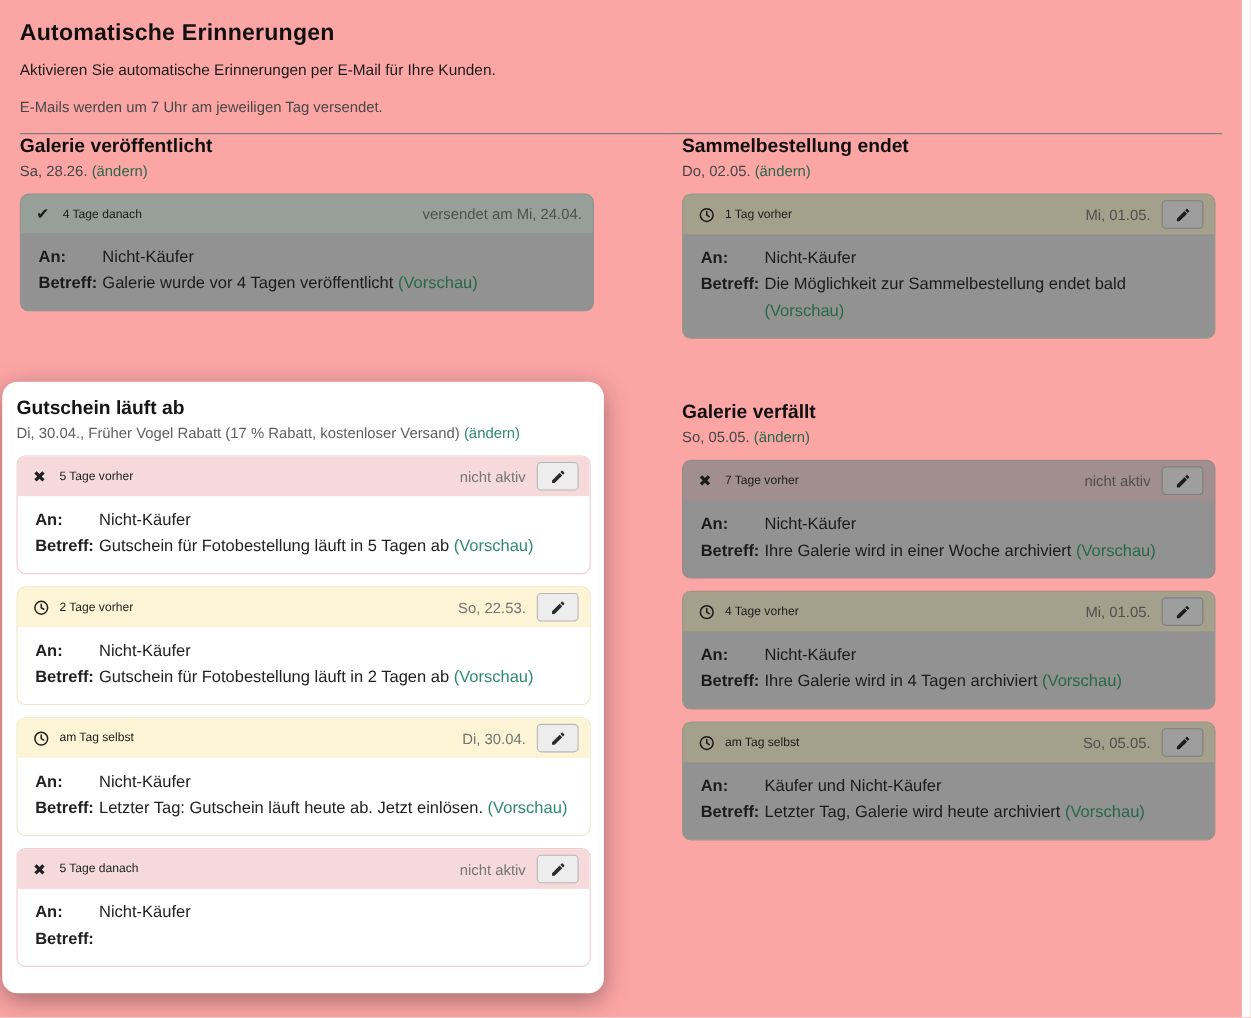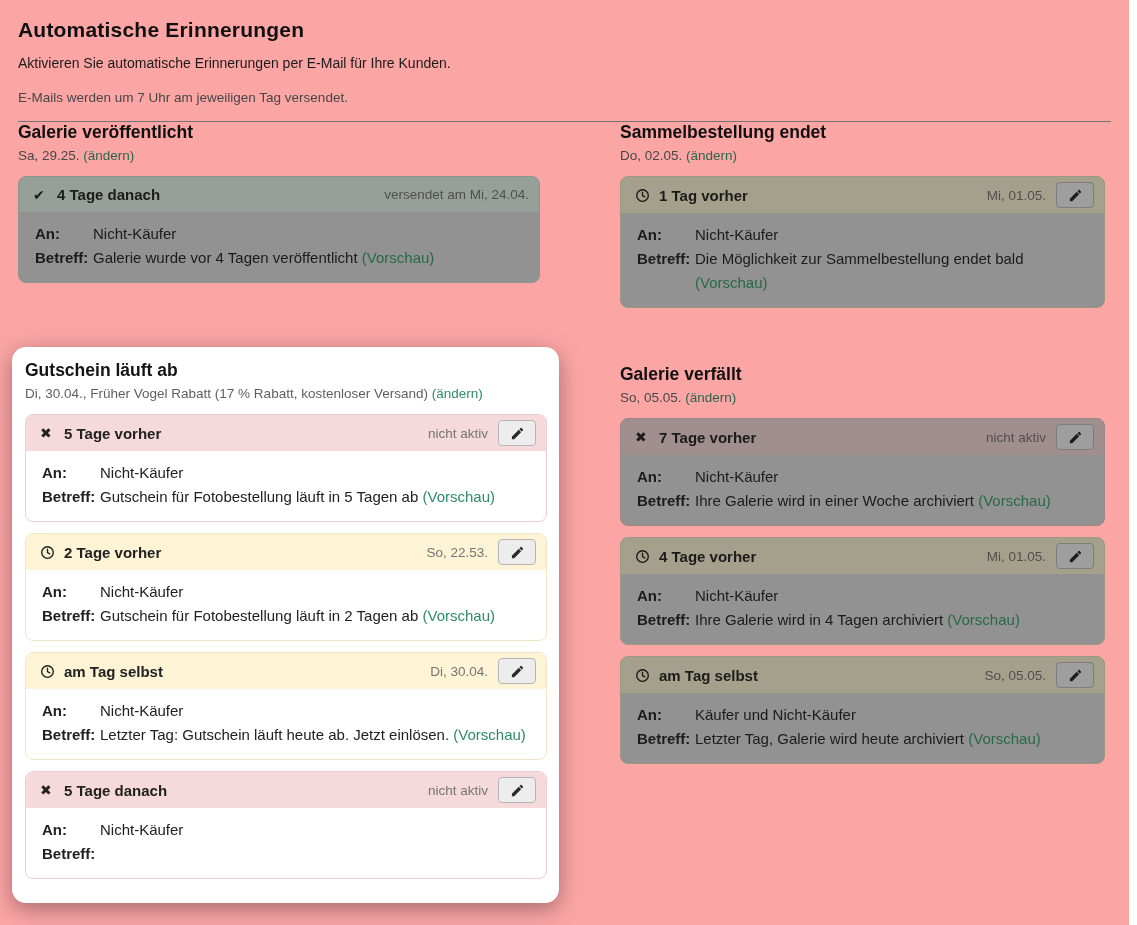--- a/index.html
+++ b/index.html
@@ -47,39 +47,39 @@
   .card--yellow { border-color:var(--yellow-border); }
   .card--green  { border-color:var(--green-border); }
 
   .card-head { display:flex; align-items:center; padding:5px 10px 5px 14px; min-height:35px; }
   .card--pink   .card-head { background:var(--pink); }
   .card--yellow .card-head { background:var(--yellow); }
   .card--green  .card-head { background:var(--green); }
 
   .ci { width:24px; display:inline-flex; align-items:center; color:var(--text); font-size:14px; font-weight:700; }
   .ci svg { display:block; }
-  .ct { font-size:15px; font-weight:700; color:var(--text); }
+  .ct { font-size:11px; font-weight:400; color:var(--text); }
   .head-right { margin-left:auto; display:flex; align-items:center; gap:10px; }
   .status { font-size:13.5px; color:var(--muted2); }
 
   .edit-btn {
     width:38px; height:26px; border-radius:4px;
     background:var(--btn-bg); border:1px solid var(--btn-border);
     display:flex; align-items:center; justify-content:center; cursor:pointer; padding:0;
   }
   .edit-btn svg { display:block; fill:var(--btn-ink); }
 
   .card-body { padding:10px 16px 12px 16px; }
   .brow { display:flex; font-size:15px; line-height:24px; color:var(--text); }
   .blabel { width:58px; flex:none; font-weight:700; }
   .bval { flex:1; }
 
   
   .spotlight {
-    position:absolute; left:12px; top:347px; width:547px; height:556px;
+    position:absolute; left:2px; top:347px; width:547px; height:556px;
     background:#ffffff; border-radius:14px;
     box-shadow:0 6px 22px rgba(0,0,0,.35);
     padding:13px 12px 0 13px;
   }
   .spotlight .cards { width:522px; }
 </style>
 </head>
 <body>
 
 <div class="page pal">
@@ -88,21 +88,21 @@
     <h1>Automatische Erinnerungen</h1>
     <p class="intro">Aktivieren Sie automatische Erinnerungen per E-Mail für Ihre Kunden.</p>
     <p class="note">E-Mails werden um 7 Uhr am jeweiligen Tag versendet.</p>
     <hr class="divider">
 
     <div class="row1">
 
       <section class="col-l">
         <h2>Galerie veröffentlicht</h2>
         <div class="dateline">
-          <span>Sa, 29.25.</span>
+          <span>Sa, 28.26.</span>
           <a class="link">(ändern)</a>
         </div>
         <div class="cards">
           <div class="card card--green">
             <div class="card-head">
               <span class="ci">✔</span>
               <span class="ct">4 Tage danach</span>
               <span class="head-right">
                 <span class="status">versendet am Mi, 24.04.</span>
               </span>

